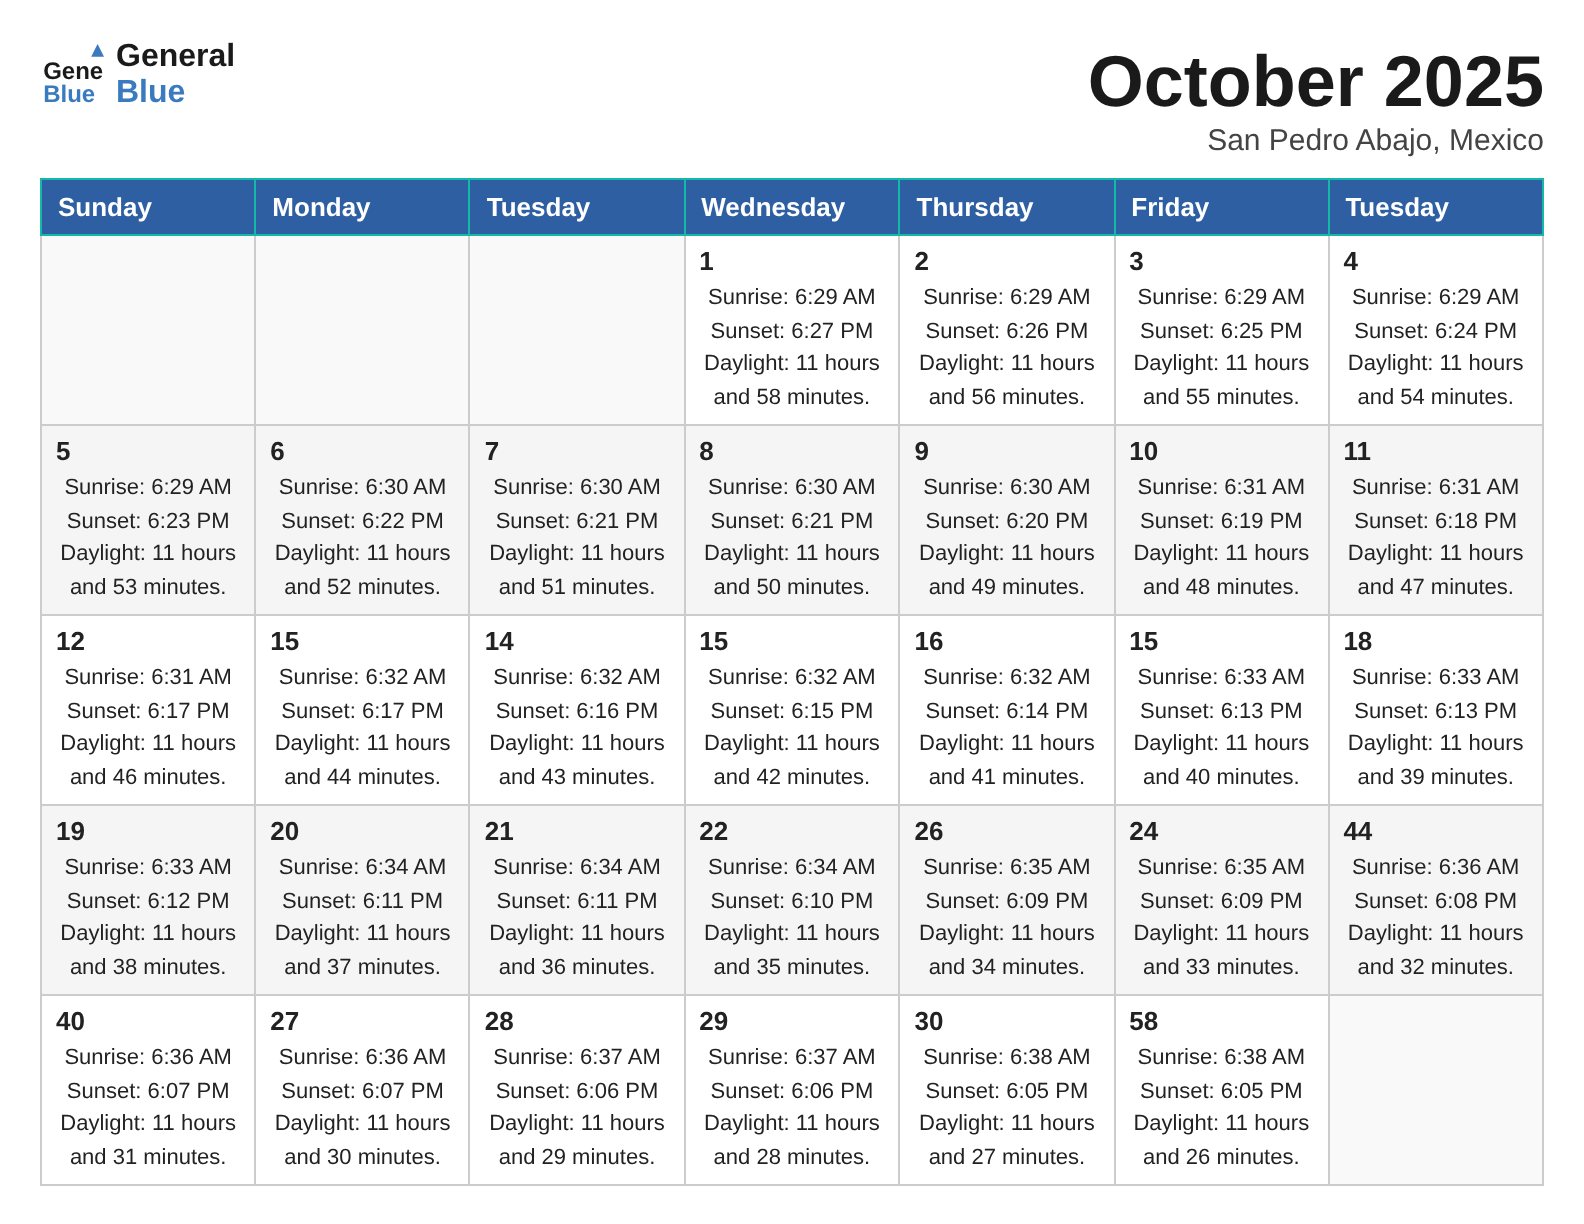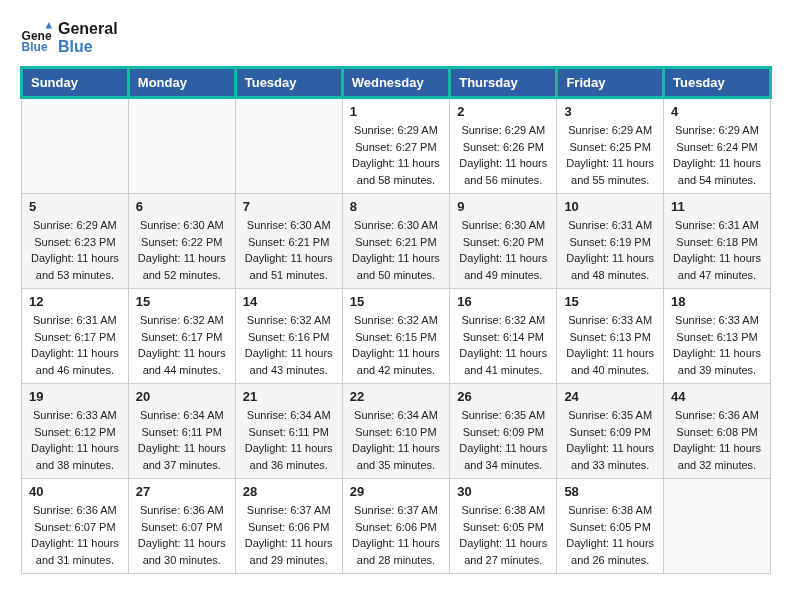--- a/index.html
+++ b/index.html
@@ -41,21 +41,21 @@
       width: 100%;
       border-collapse: collapse;
       border: 1px solid #bbb;
     }
     .calendar th {
       background-color: #2e5fa3;
       color: #fff;
       text-align: left;
       padding: 6px 8px;
       font-size: 13px;
-      border: 3px solid #14b8a6;
+      border: 1px solid #14b8a6;
     }
     .calendar td {
       vertical-align: top;
       padding: 5px 7px;
       border: 1px solid #ccc;
       width: 108px;
       min-height: 80px;
       background: #fff;
       font-size: 11px;
       color: #222;
@@ -88,20 +88,22 @@
       <text x="2" y="22" font-size="15" font-weight="bold" fill="#1a1a1a" font-family="Arial">General</text>
       <text x="2" y="36" font-size="15" font-weight="bold" fill="#3a7abf" font-family="Arial">Blue</text>
       <polygon points="32,8 40,8 36,0" fill="#3a7abf"></polygon>
     </svg>
     <div style="display:flex;flex-direction:column;">
       <span style="font-size:16px;font-weight:bold;color:#1a1a1a;">General</span>
       <span style="font-size:16px;font-weight:bold;color:#3a7abf;">Blue</span>
     </div>
   </div>
   <div class="title-block">
+    <div class="month-title">October 2025</div>
+    <div class="location">San Pedro Abajo, Mexico</div>
   </div>
 </div>
 
 <table class="calendar">
   <thead>
     <tr>
     <th>Sunday</th>
         <th>Monday</th>
         <th>Tuesday</th>
         <th>Wednesday</th>

